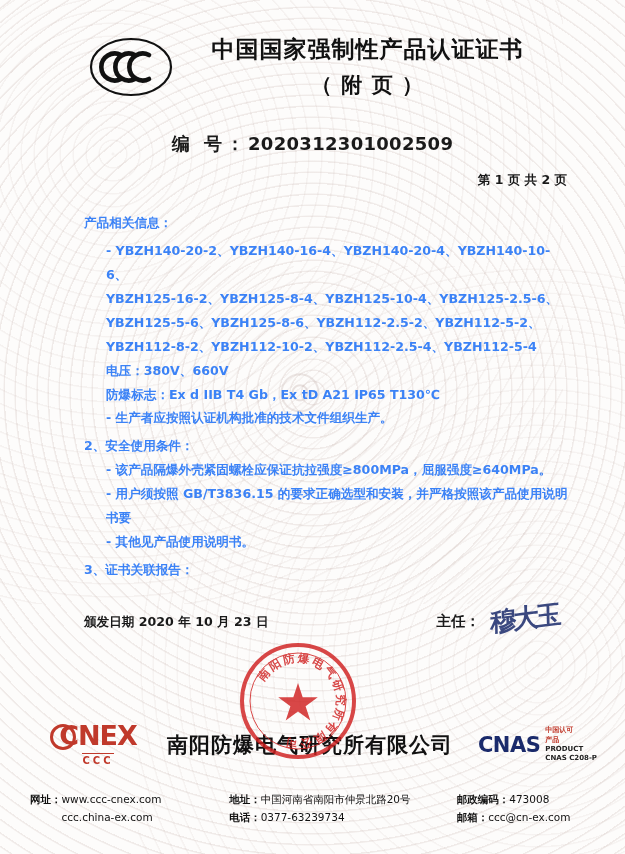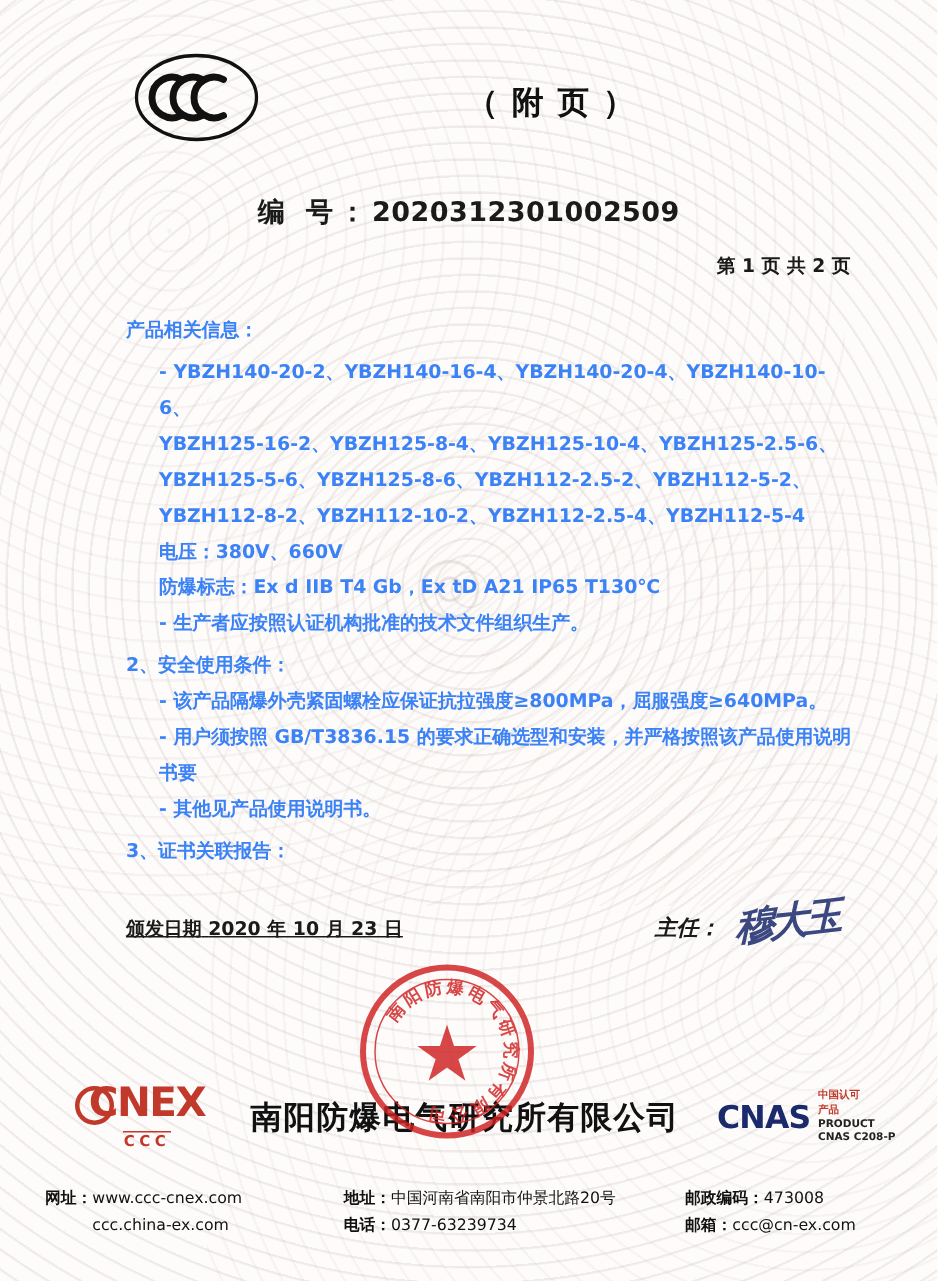--- a/index.html
+++ b/index.html
@@ -151,30 +151,28 @@
   .issue-row {
     margin: 26px 56px 0 84px;
     display: flex;
     align-items: flex-end;
     justify-content: space-between;
     position: relative;
   }
   .issue-date {
     font-size: 12.6px;
     font-weight: 700;
-    text-decoration: underline;
   }
   .director {
     font-size: 14.5px;
     font-weight: 700;
     display: flex;
     align-items: flex-end;
     gap: 10px;
     margin-right: 10px;
-    font-style: italic;
   }
   .signature {
     font-family: "DejaVu Serif", "Liberation Serif", serif;
     font-size: 26px;
     color: #1a2a6b;
     transform: rotate(-7deg) skewX(-6deg);
     letter-spacing: -3px;
     line-height: .8;
     margin-bottom: 2px;
     opacity: .85;
@@ -302,20 +300,21 @@
       <svg width="86" height="62" viewBox="0 0 86 62" xmlns="http://www.w3.org/2000/svg">
         <ellipse cx="43" cy="31" rx="40" ry="28" fill="none" stroke="#111" stroke-width="2.2"></ellipse>
         <g fill="none" stroke="#111" stroke-width="4.6" stroke-linecap="round">
           <path d="M33 19 A13.5 13.5 0 1 0 33 43"></path>
           <path d="M47 19 A13.5 13.5 0 1 0 47 43"></path>
           <path d="M61 19 A13.5 13.5 0 1 0 61 43"></path>
         </g>
       </svg>
     </div>
     <div class="title-block">
+      <div class="title-main">中国国家强制性产品认证证书</div>
       <div class="title-sub">（ 附 页 ）</div>
     </div>
   </div>
 
   <div class="cert-no">
     <span class="label">编    号：</span><span class="value">2020312301002509</span>
   </div>
 
   <div class="page-count">第 1 页 共 2 页</div>
 

